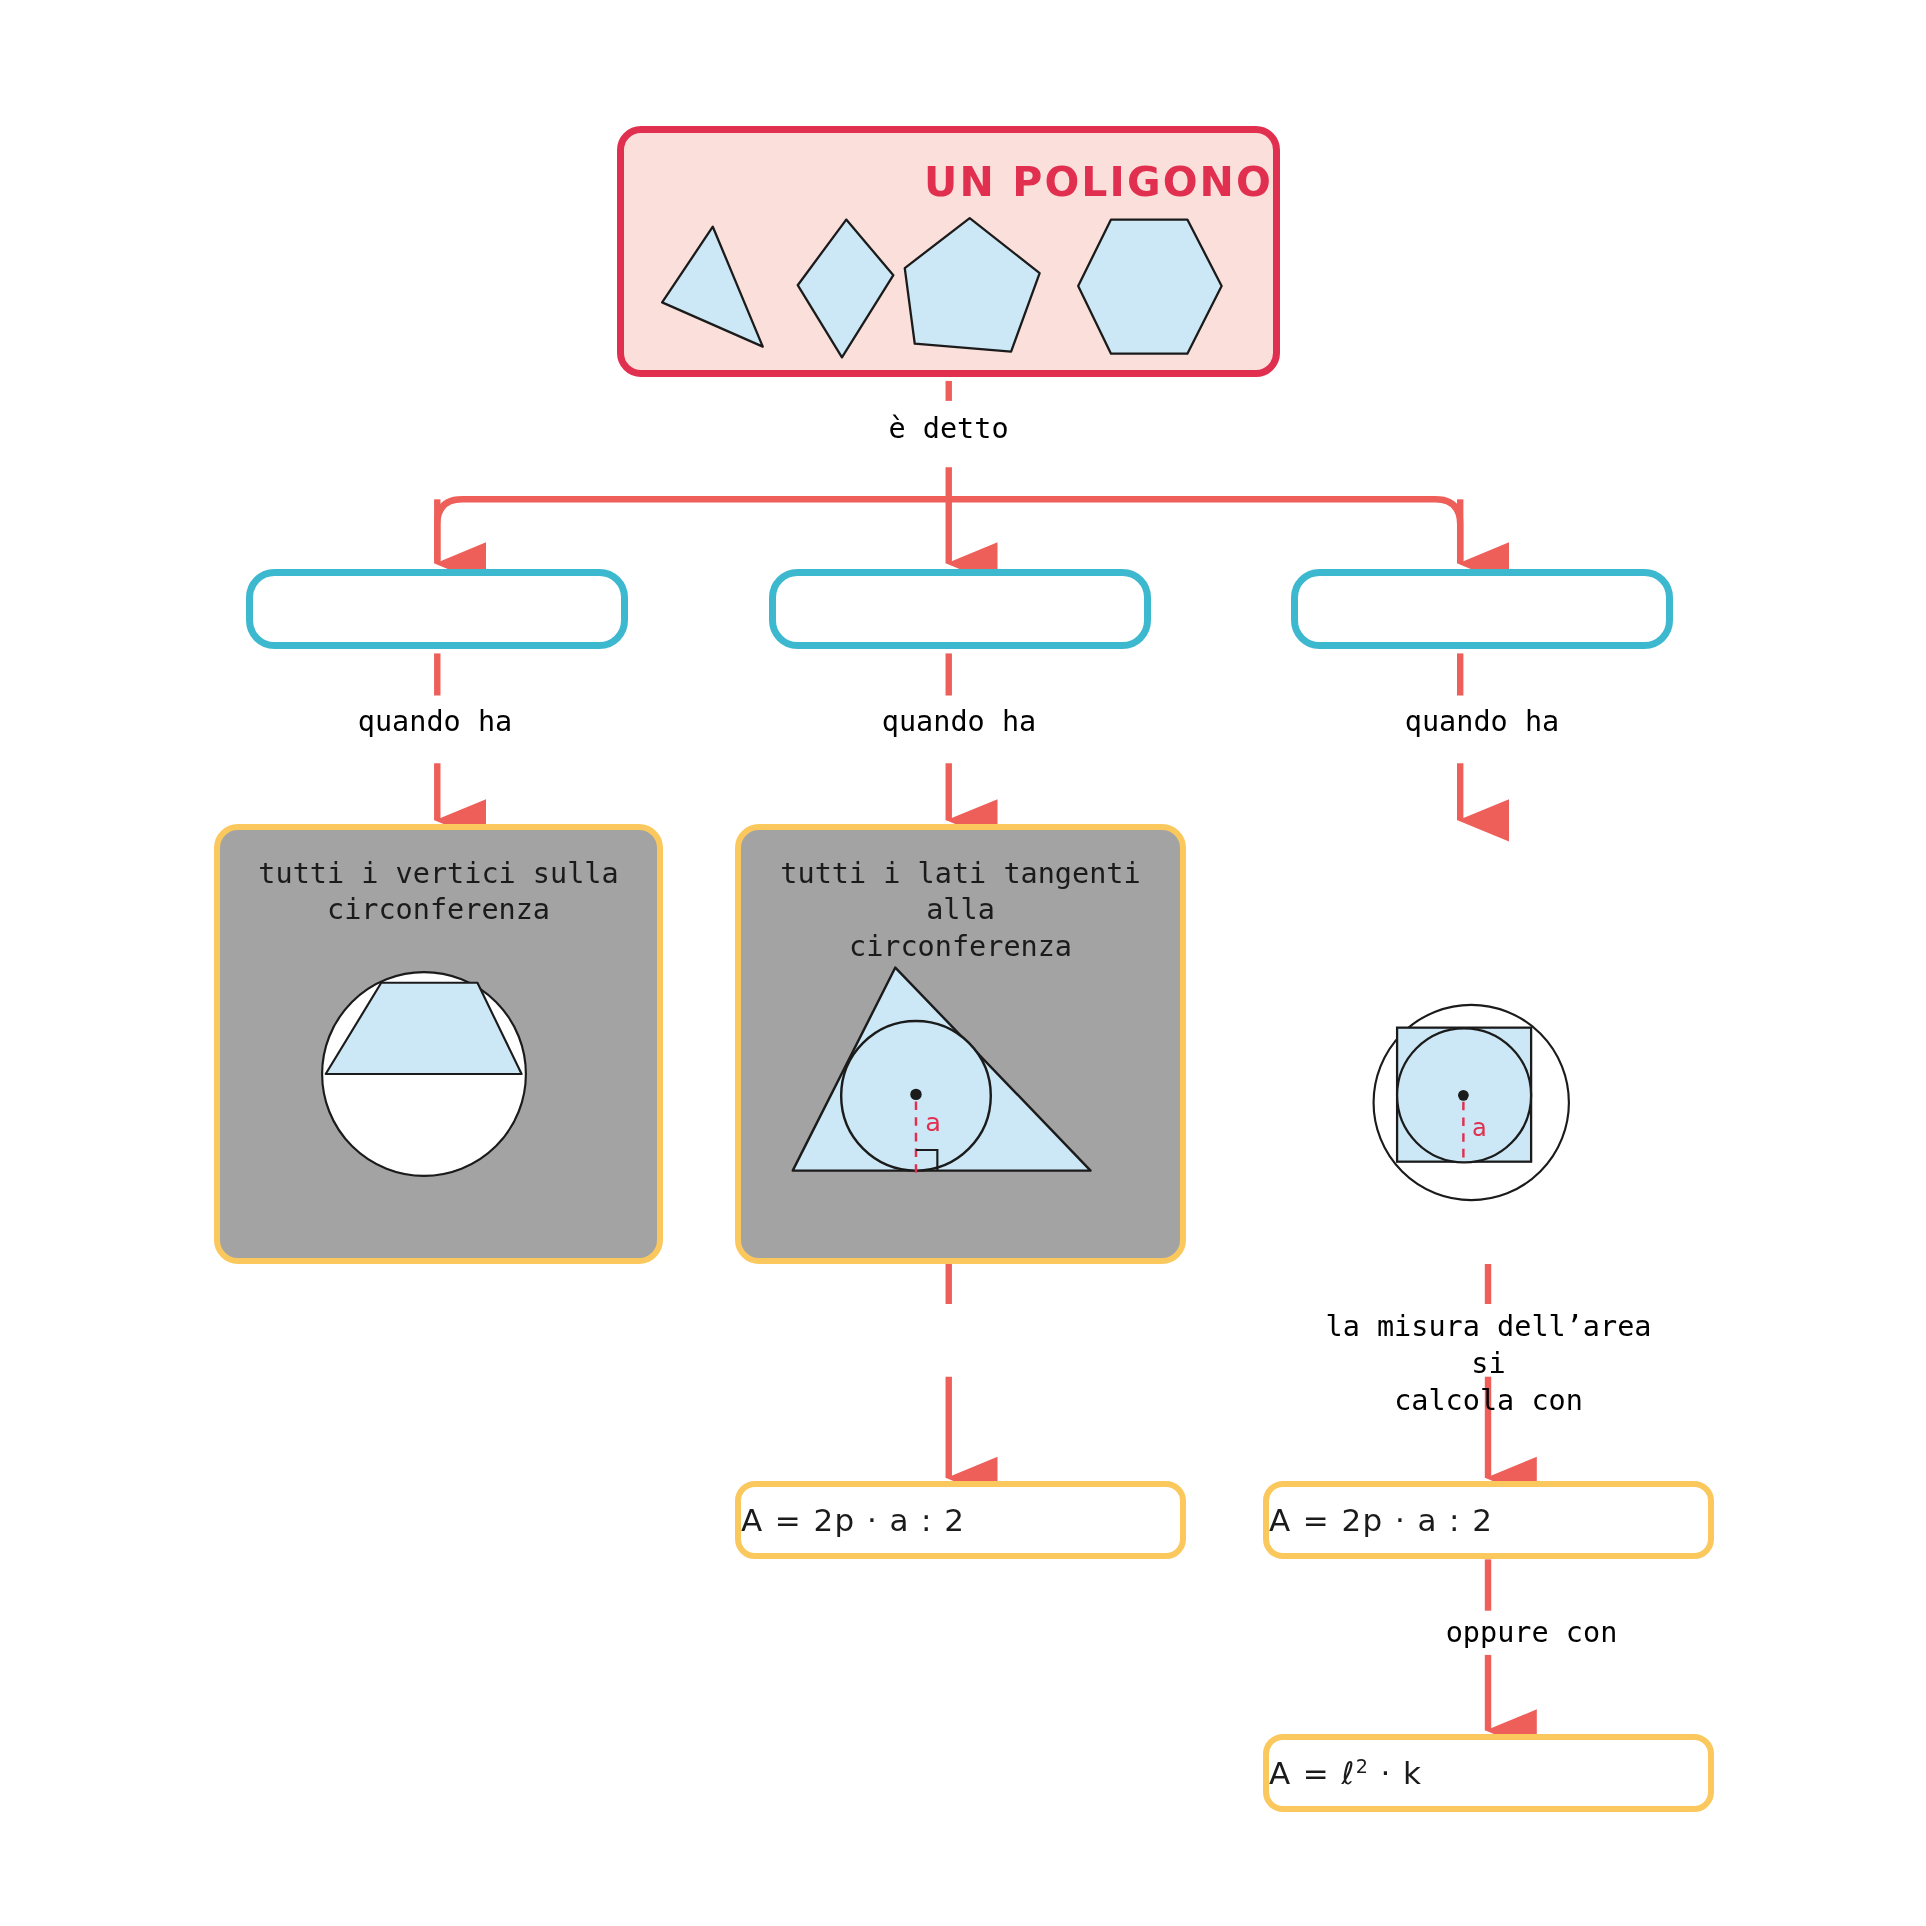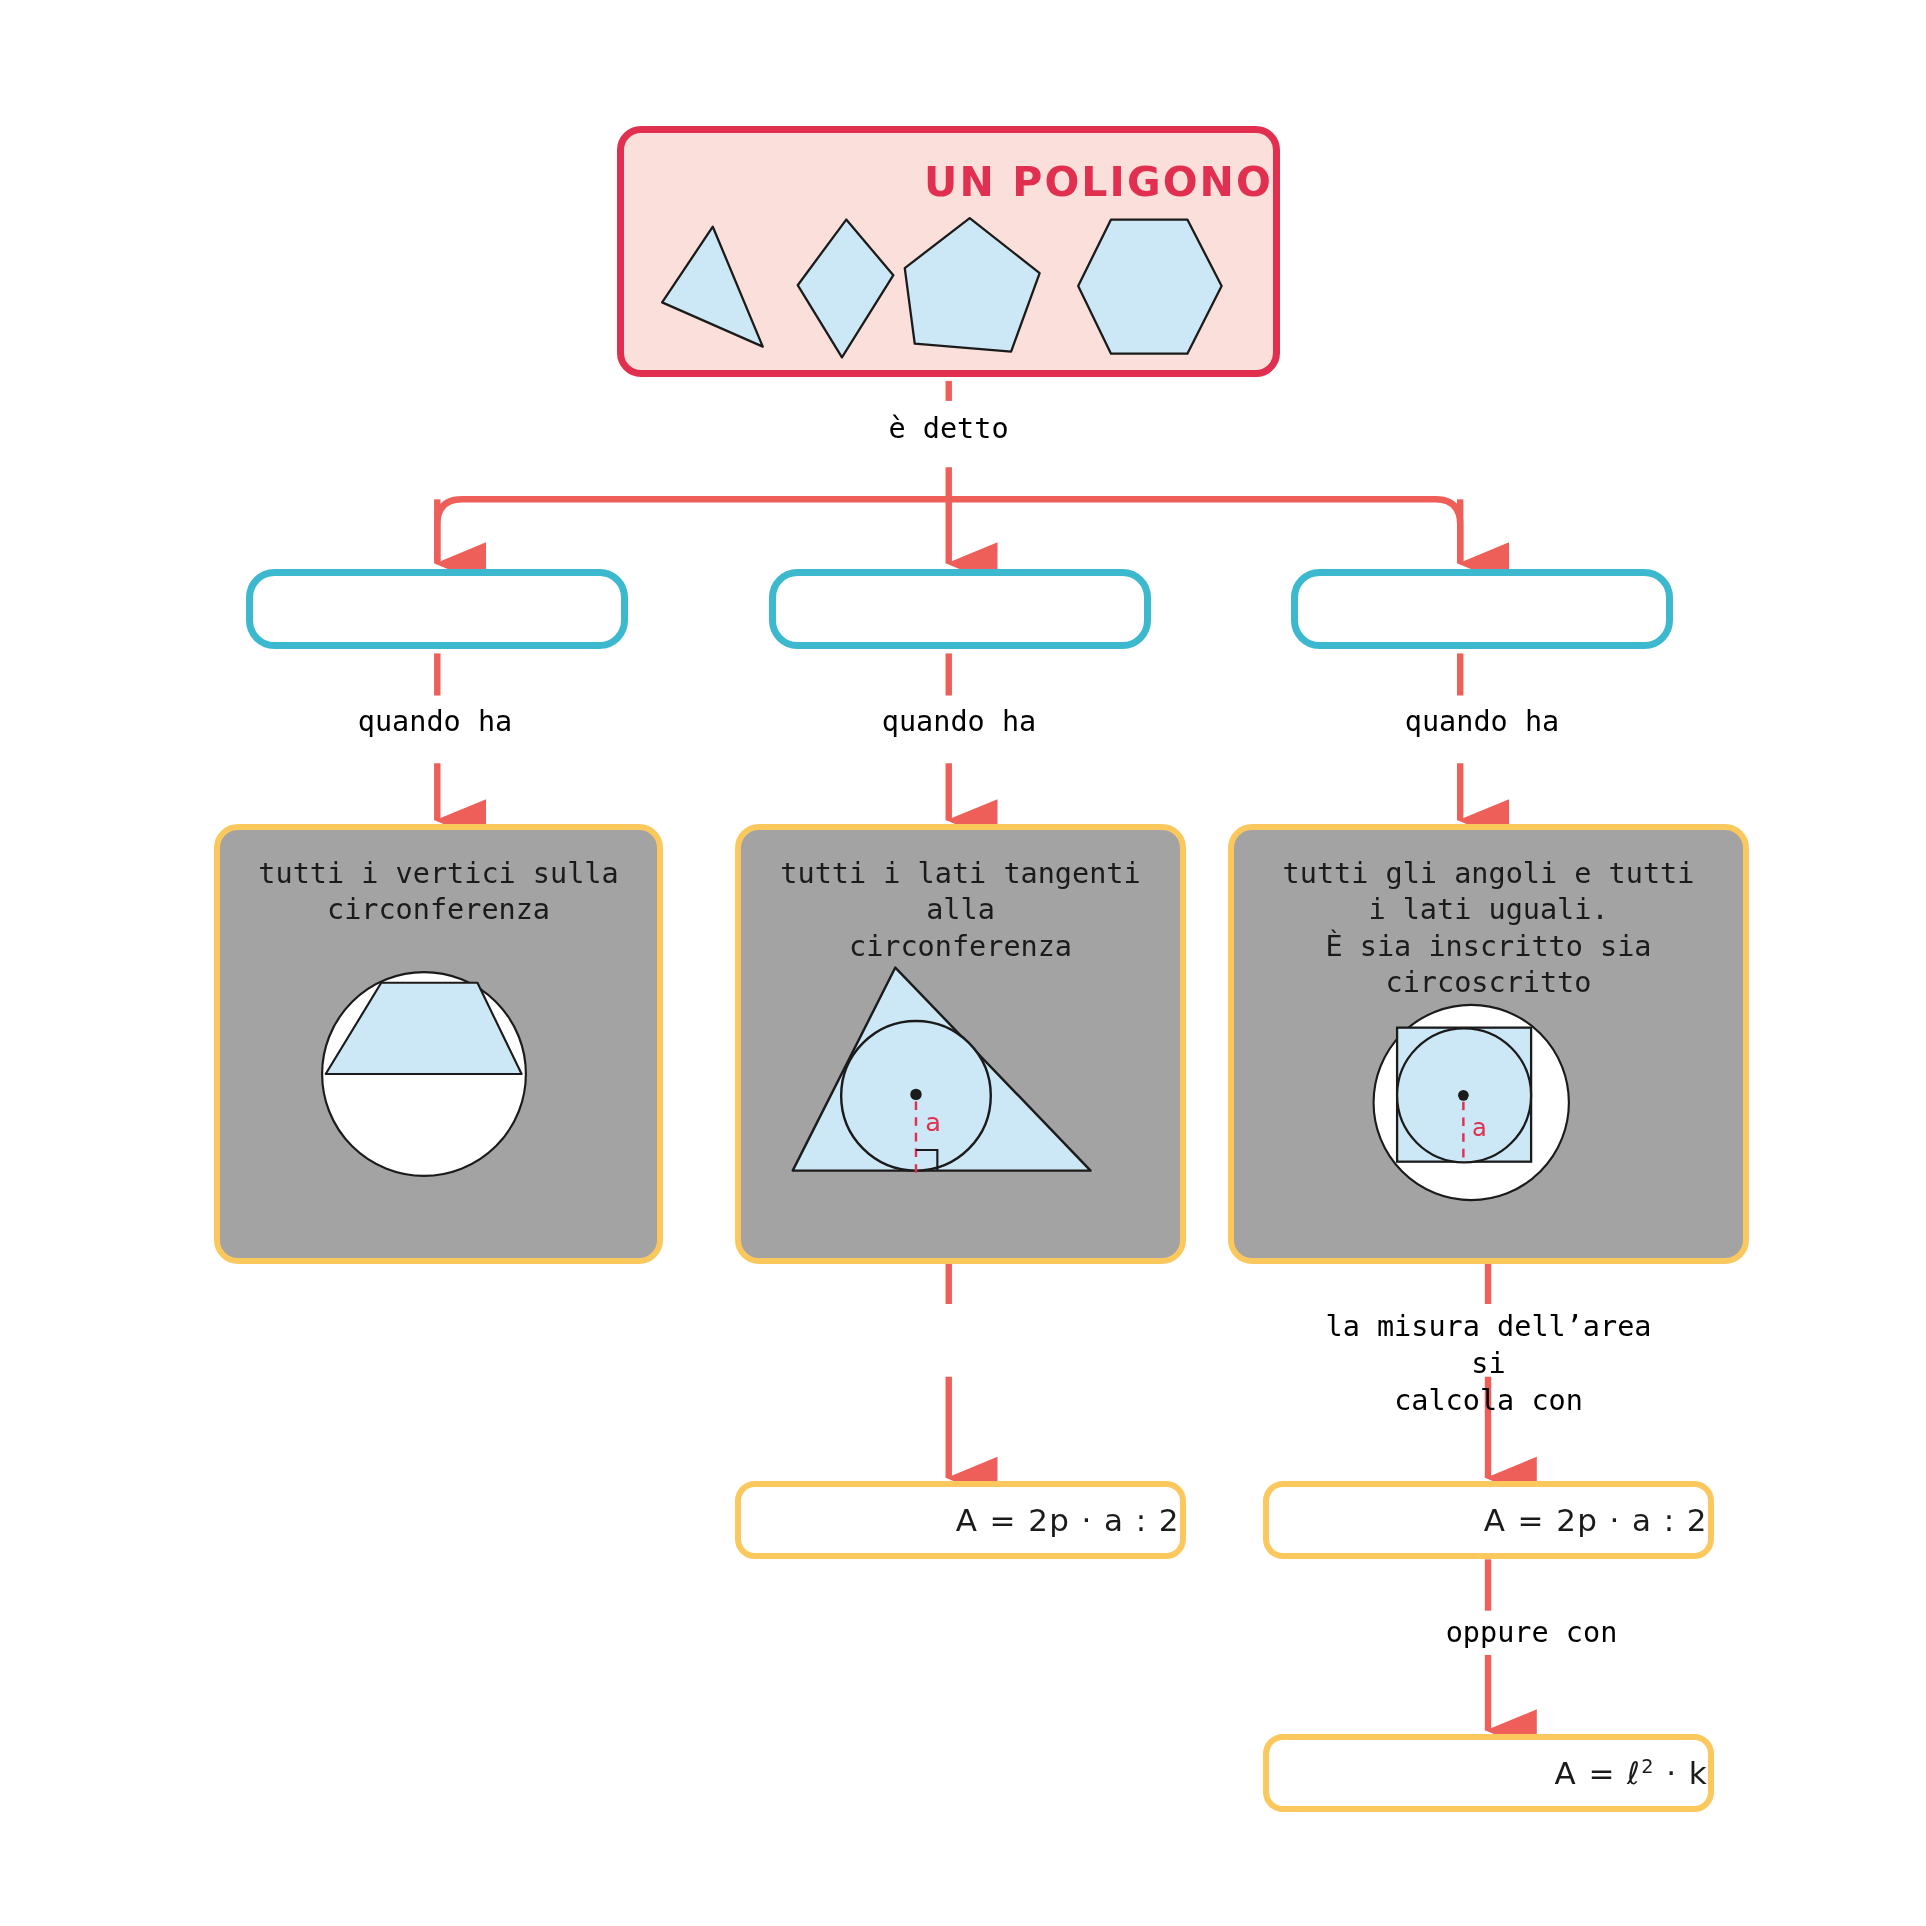--- a/index.html
+++ b/index.html
@@ -96,21 +96,21 @@
   }
 
   .box-formula {
     position: absolute;
     box-sizing: border-box;
     border: 6.4px solid #FAC85D;
     border-radius: 20px;
     background: #ffffff;
     display: flex;
     align-items: center;
-    justify-content: flex-end;
+    justify-content: flex-start;
   }
   .fml-1 { left: 735px; top: 1481px; width: 451px; height: 78px; }
   .fml-2 { left: 1263px; top: 1481px; width: 451px; height: 78px; }
   .fml-3 { left: 1263px; top: 1734px; width: 451px; height: 78px; }
   .fml-text {
     font-family: "DejaVu Sans", sans-serif;
     font-size: 31px;
     color: #1b1b1b;
     letter-spacing: 1.4px;
     white-space: nowrap;
@@ -219,26 +219,20 @@
   </div>
   <svg class="fig fig-2" width="321" height="228" viewBox="0 0 450 320" xmlns="http://www.w3.org/2000/svg">
     <polygon points="170,12 444,297 26,297" fill="#CCE7F5" stroke="#1b1b1b" stroke-width="3.4" stroke-linejoin="round"></polygon>
     <circle cx="199" cy="192" r="105" fill="#CCE7F5" stroke="#1b1b1b" stroke-width="3.4"></circle>
     <circle cx="199" cy="190" r="8" fill="#1b1b1b"></circle>
     <line x1="199" y1="200" x2="199" y2="300" stroke="#E12F4F" stroke-width="3.4" stroke-dasharray="12 10"></line>
     <polyline points="199,268 229,268 229,297" fill="none" stroke="#1b1b1b" stroke-width="3"></polyline>
     <text x="212" y="242" font-family="DejaVu Sans, sans-serif" font-size="36" fill="#E12F4F">a</text>
   </svg>
 
-  <div class="box-def def-3">
-    <div class="def-text">tutti gli angoli e tutti
-i lati uguali.
-È sia inscritto sia
-circoscritto</div>
-  </div>
   <svg class="fig fig-3" width="221" height="207" viewBox="0 0 310 290" xmlns="http://www.w3.org/2000/svg">
     <circle cx="142" cy="145" r="137" fill="#ffffff" stroke="#1b1b1b" stroke-width="3"></circle>
     <rect x="38" y="40" width="188" height="188" fill="#CCE7F5" stroke="#1b1b1b" stroke-width="3.2"></rect>
     <circle cx="132" cy="135" r="94" fill="#CCE7F5" stroke="#1b1b1b" stroke-width="3.2"></circle>
     <circle cx="131" cy="135" r="7.5" fill="#1b1b1b"></circle>
     <line x1="131" y1="144" x2="131" y2="229" stroke="#E12F4F" stroke-width="3.4" stroke-dasharray="12 10"></line>
     <text x="143" y="192" font-family="DejaVu Sans, sans-serif" font-size="34" fill="#E12F4F">a</text>
   </svg>
 
   <div class="edge-label lbl-area2">la misura dell’area si

